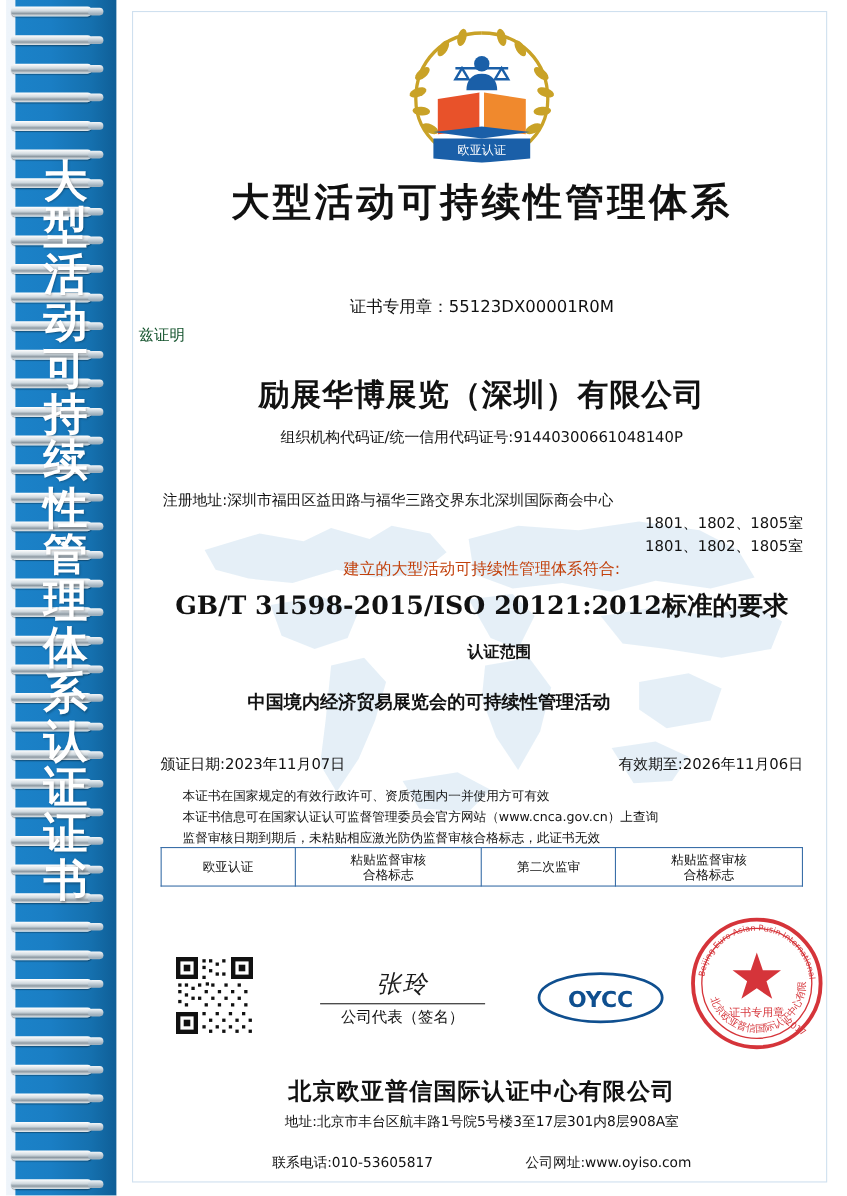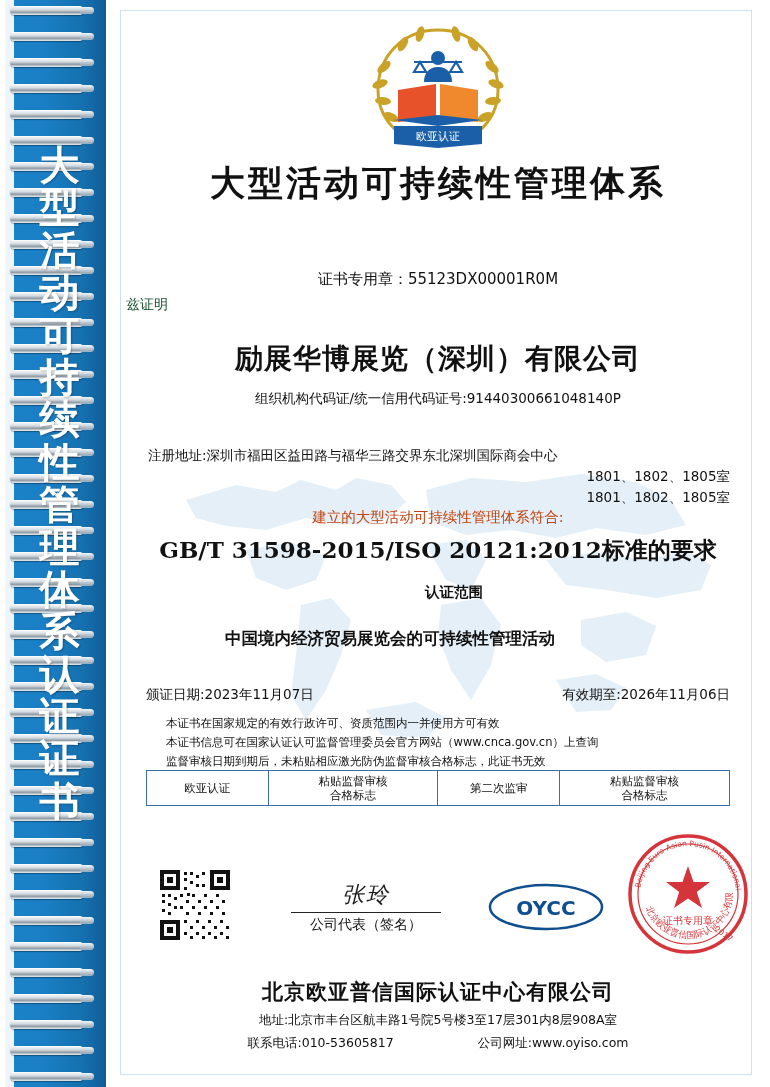--- a/index.html
+++ b/index.html
@@ -288,21 +288,21 @@
     font-size: 21px;
     color: #111;
     letter-spacing: 1px;
   }
   .footer-addr {
     font-size: 12.5px;
     color: #111;
     margin-top: 6px;
   }
   .footer-contact {
-    margin-top: 6px;
+    margin-top: 20px;
     font-size: 12.5px;
     color: #111;
     display: flex;
     justify-content: center;
     gap: 84px;
   }
 </style>
 </head>
 <body>
 

